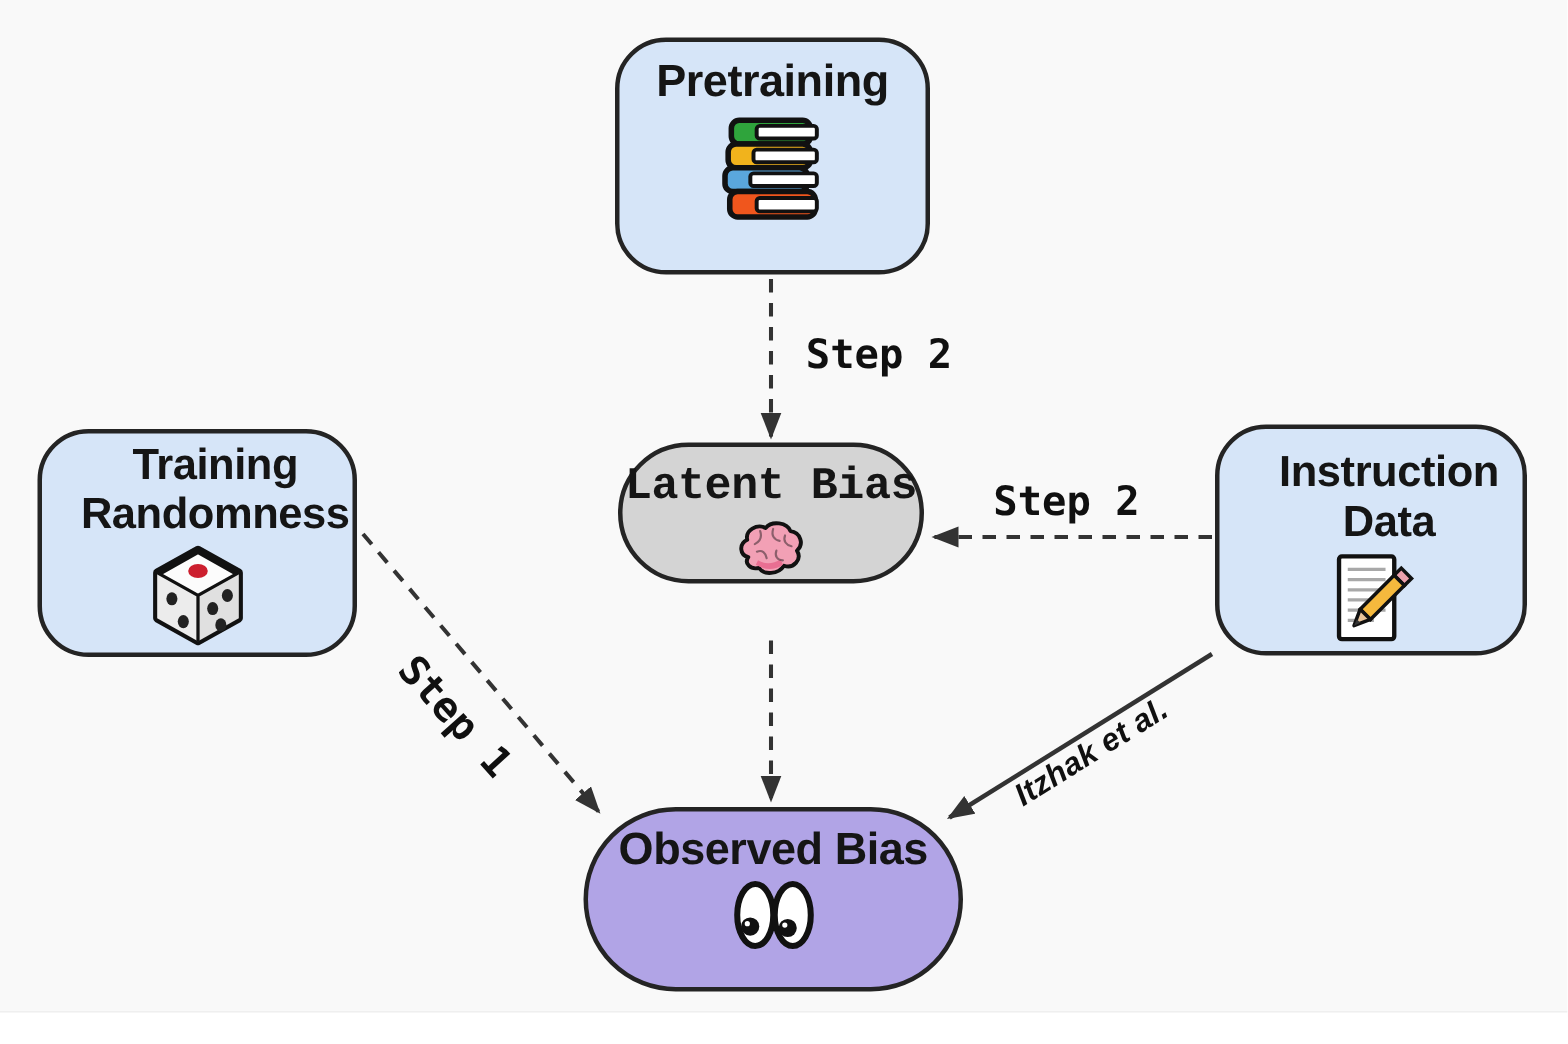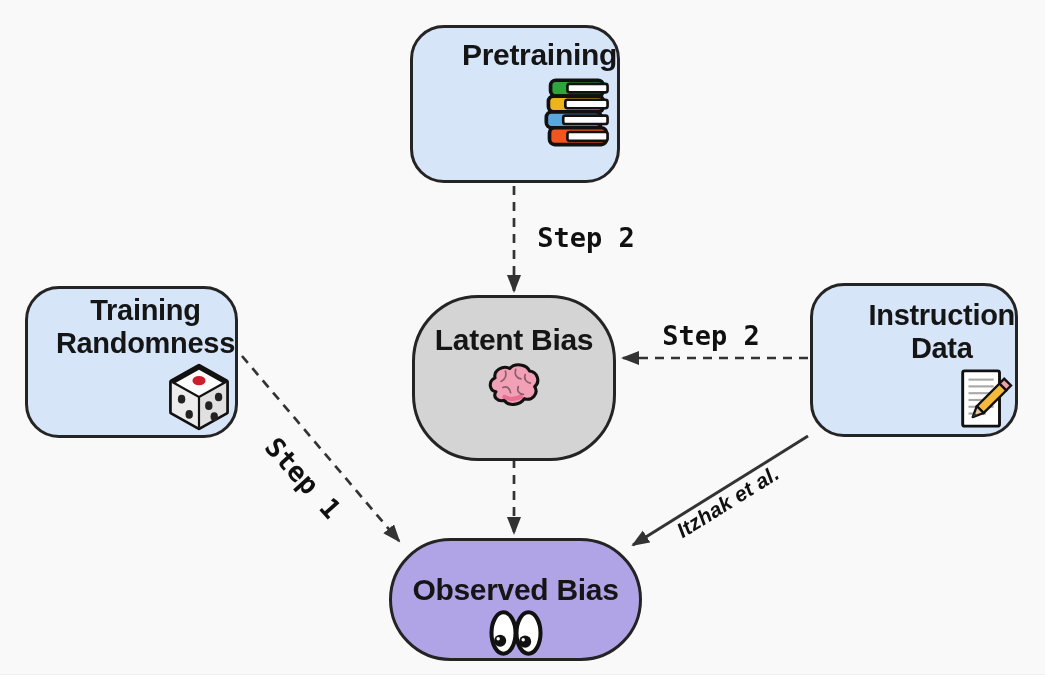--- a/index.html
+++ b/index.html
@@ -20,39 +20,39 @@
   }
   .node {
     position: absolute;
     box-sizing: border-box;
     border: 3px solid #242424;
     display: flex;
     flex-direction: column;
     align-items: center;
     z-index: 2;
   }
-  .node-blue   { background: #d6e5f8; border-radius: 34px; align-items: flex-end; }
+  .node-blue   { background: #d6e5f8; border-radius: 34px; }
   .node-gray   { background: #d4d4d4; border-radius: 66px; }
   .node-purple { background: #b1a4e6; border-radius: 62px; }
 
   .node-label {
     font-weight: 700;
     color: #151515;
     font-size: 30px;
     line-height: 1.14;
     text-align: center;
     letter-spacing: -0.3px;
   }
   .node-label.two-line { font-size: 29px; margin-left: 24px; }
 
   #node-pretraining        { left: 410px; top: 25px;  width: 210px; height: 158px; padding-top: 10px; }
   #node-training-randomness{ left: 25px;  top: 286px; width: 213px; height: 152px; padding-top: 5px; }
   #node-instruction-data   { left: 810px; top: 283px; width: 208px; height: 154px; padding-top: 13px; }
-  #node-latent-bias        { left: 412px; top: 295px; width: 204px; height: 166px; padding-top: 25px; }
-  #node-observed-bias      { left: 389px; top: 538px; width: 253px; height: 123px; padding-top: 9px; justify-content: flex-end; }
+  #node-latent-bias        { left: 412px; top: 295px; width: 204px; height: 94px; padding-top: 10px; font-family: Liberation Mono, monospace; }
+  #node-observed-bias      { left: 389px; top: 538px; width: 253px; height: 123px; padding-top: 9px; }
 
   .icon { display: block; }
   .icon-books { width: 78px; height: 76px; margin-top: 4px; }
   .icon-die   { width: 72px; height: 74px; margin-top: 0px; }
   .icon-memo  { width: 62px; height: 64px; margin-top: 2px; }
   .icon-brain { width: 62px; height: 50px; margin-top: 2px; }
   .icon-eyes  { width: 66px; height: 50px; margin-top: 1px; }
 
   svg.edges {
     position: absolute;

